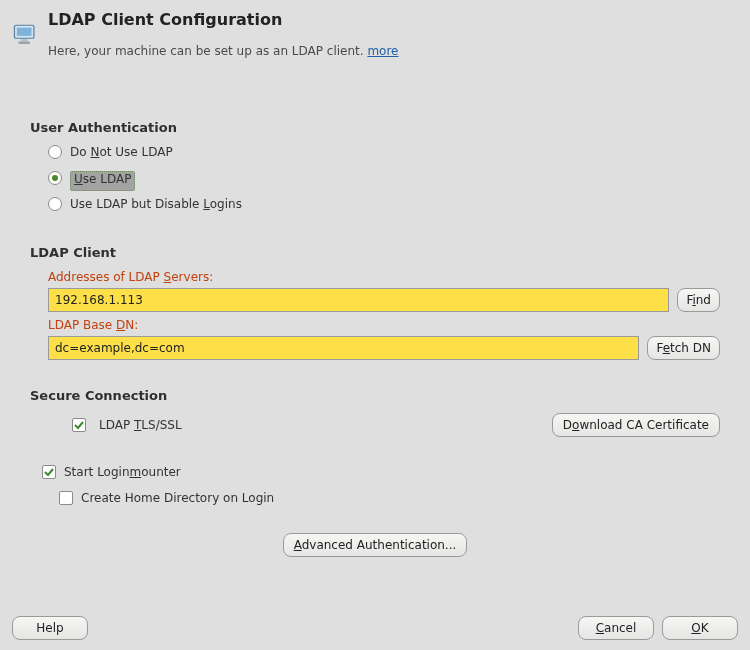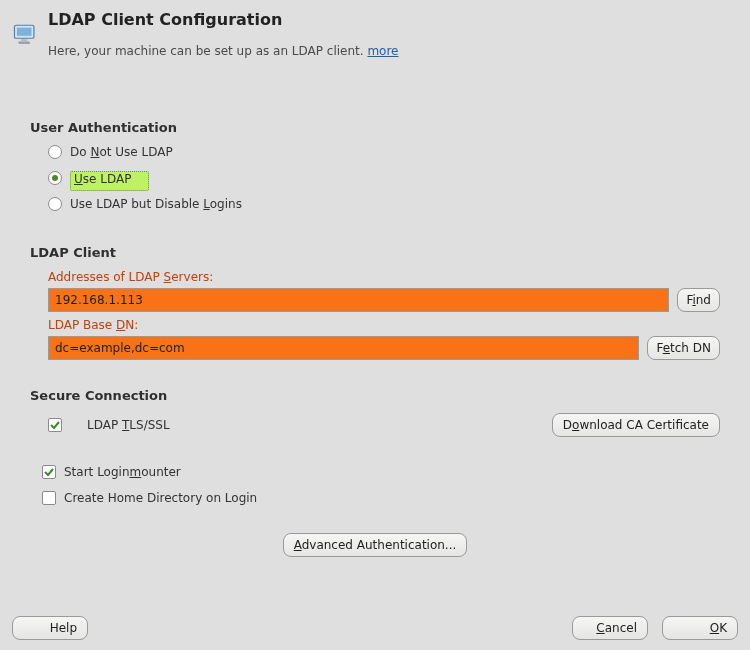--- a/index.html
+++ b/index.html
@@ -44,65 +44,65 @@
     display: inline-flex; align-items: center; justify-content: center;
     border-radius: 2px;
   }
   .checkbox.checked { background: #fff; }
   .checkbox.checked svg { display: block; }
   .checkbox svg { display: none; }
   .opt-label { color: #333; }
   .u { text-decoration: underline; }
   .selected-highlight {
     border: 1px dotted #6a8f55;
-    background: #bef264;
-    padding: 0 17px 1px 3px;
+    background: #a3a3a3;
+    padding: 0 3px 1px 3px;
     border-radius: 2px;
   }
 
   
   .field-block { margin: 6px 0 6px 18px; }
   .field-label { margin-bottom: 4px; color: #c2410c; }
   .field-row { display: flex; align-items: center; gap: 8px; }
   .text-input {
     flex: 1 1 auto;
     height: 24px;
     border: 1px solid #9a9a9a;
-    background: #f97316;
+    background: #fde047;
     padding: 2px 6px;
     font-family: inherit; font-size: 12px;
     color: #222;
     outline: none;
   }
   .btn {
     height: 24px;
     padding: 0 10px;
     border: 1px solid #9a9a9a;
     background: linear-gradient(#f6f6f5, #e5e6e4);
     border-radius: 8px;
     font-family: inherit; font-size: 12px; color: #222;
     cursor: pointer;
     white-space: nowrap;
   }
   .btn.small { padding: 0 8px; }
-  .btn.wide { min-width: 76px; text-align: right; }
+  .btn.wide { min-width: 76px; }
 
   
   .secure-row { display: flex; align-items: center; justify-content: space-between; margin-left: 18px; margin-top: 6px; }
-  .secure-left { display: flex; align-items: center; gap: 25px; }
+  .secure-left { display: flex; align-items: center; gap: 13px; margin-left: 24px; }
 
   
   .extra { margin-top: 28px; margin-left: 12px; }
 
   
   .advanced-wrap { display: flex; justify-content: center; margin-top: 22px; }
 
   
   .footer { display: flex; justify-content: space-between; align-items: center; padding-top: 8px; }
-  .footer .right { display: flex; gap: 14px; }
+  .footer .right { display: flex; gap: 8px; }
 </style>
 </head>
 <body>
 
 <div class="window">
 
   <div class="header">
     <div class="header-icon">
       <svg viewBox="0 0 32 32" width="26" height="26">
         <rect x="3" y="4" width="24" height="16" rx="2" fill="#cfe4f5" stroke="#5b7fa0" stroke-width="1.5"></rect>
@@ -192,21 +192,21 @@
       <div class="option-row" style="margin-left:0">
         <span class="checkbox checked">
           <svg width="10" height="10" viewBox="0 0 10 10">
               <path d="M1 5 L4 8 L9 2" stroke="#3a8a2c" stroke-width="2" fill="none"></path>
             </svg>
         </span>
         <span class="opt-label">
           <span>Start Login</span><span class="u">m</span><span>ounter</span>
         </span>
       </div>
-      <div class="option-row" style="margin-left:0">
+      <div class="option-row" style="margin-left:17px">
         <span class="checkbox">
           
         </span>
         <span class="opt-label">Create Home Directory on Login</span>
       </div>
     </div>
 
     <div class="advanced-wrap">
       <button class="btn">
         <span></span><span class="u">A</span><span>dvanced Authentication...</span>

